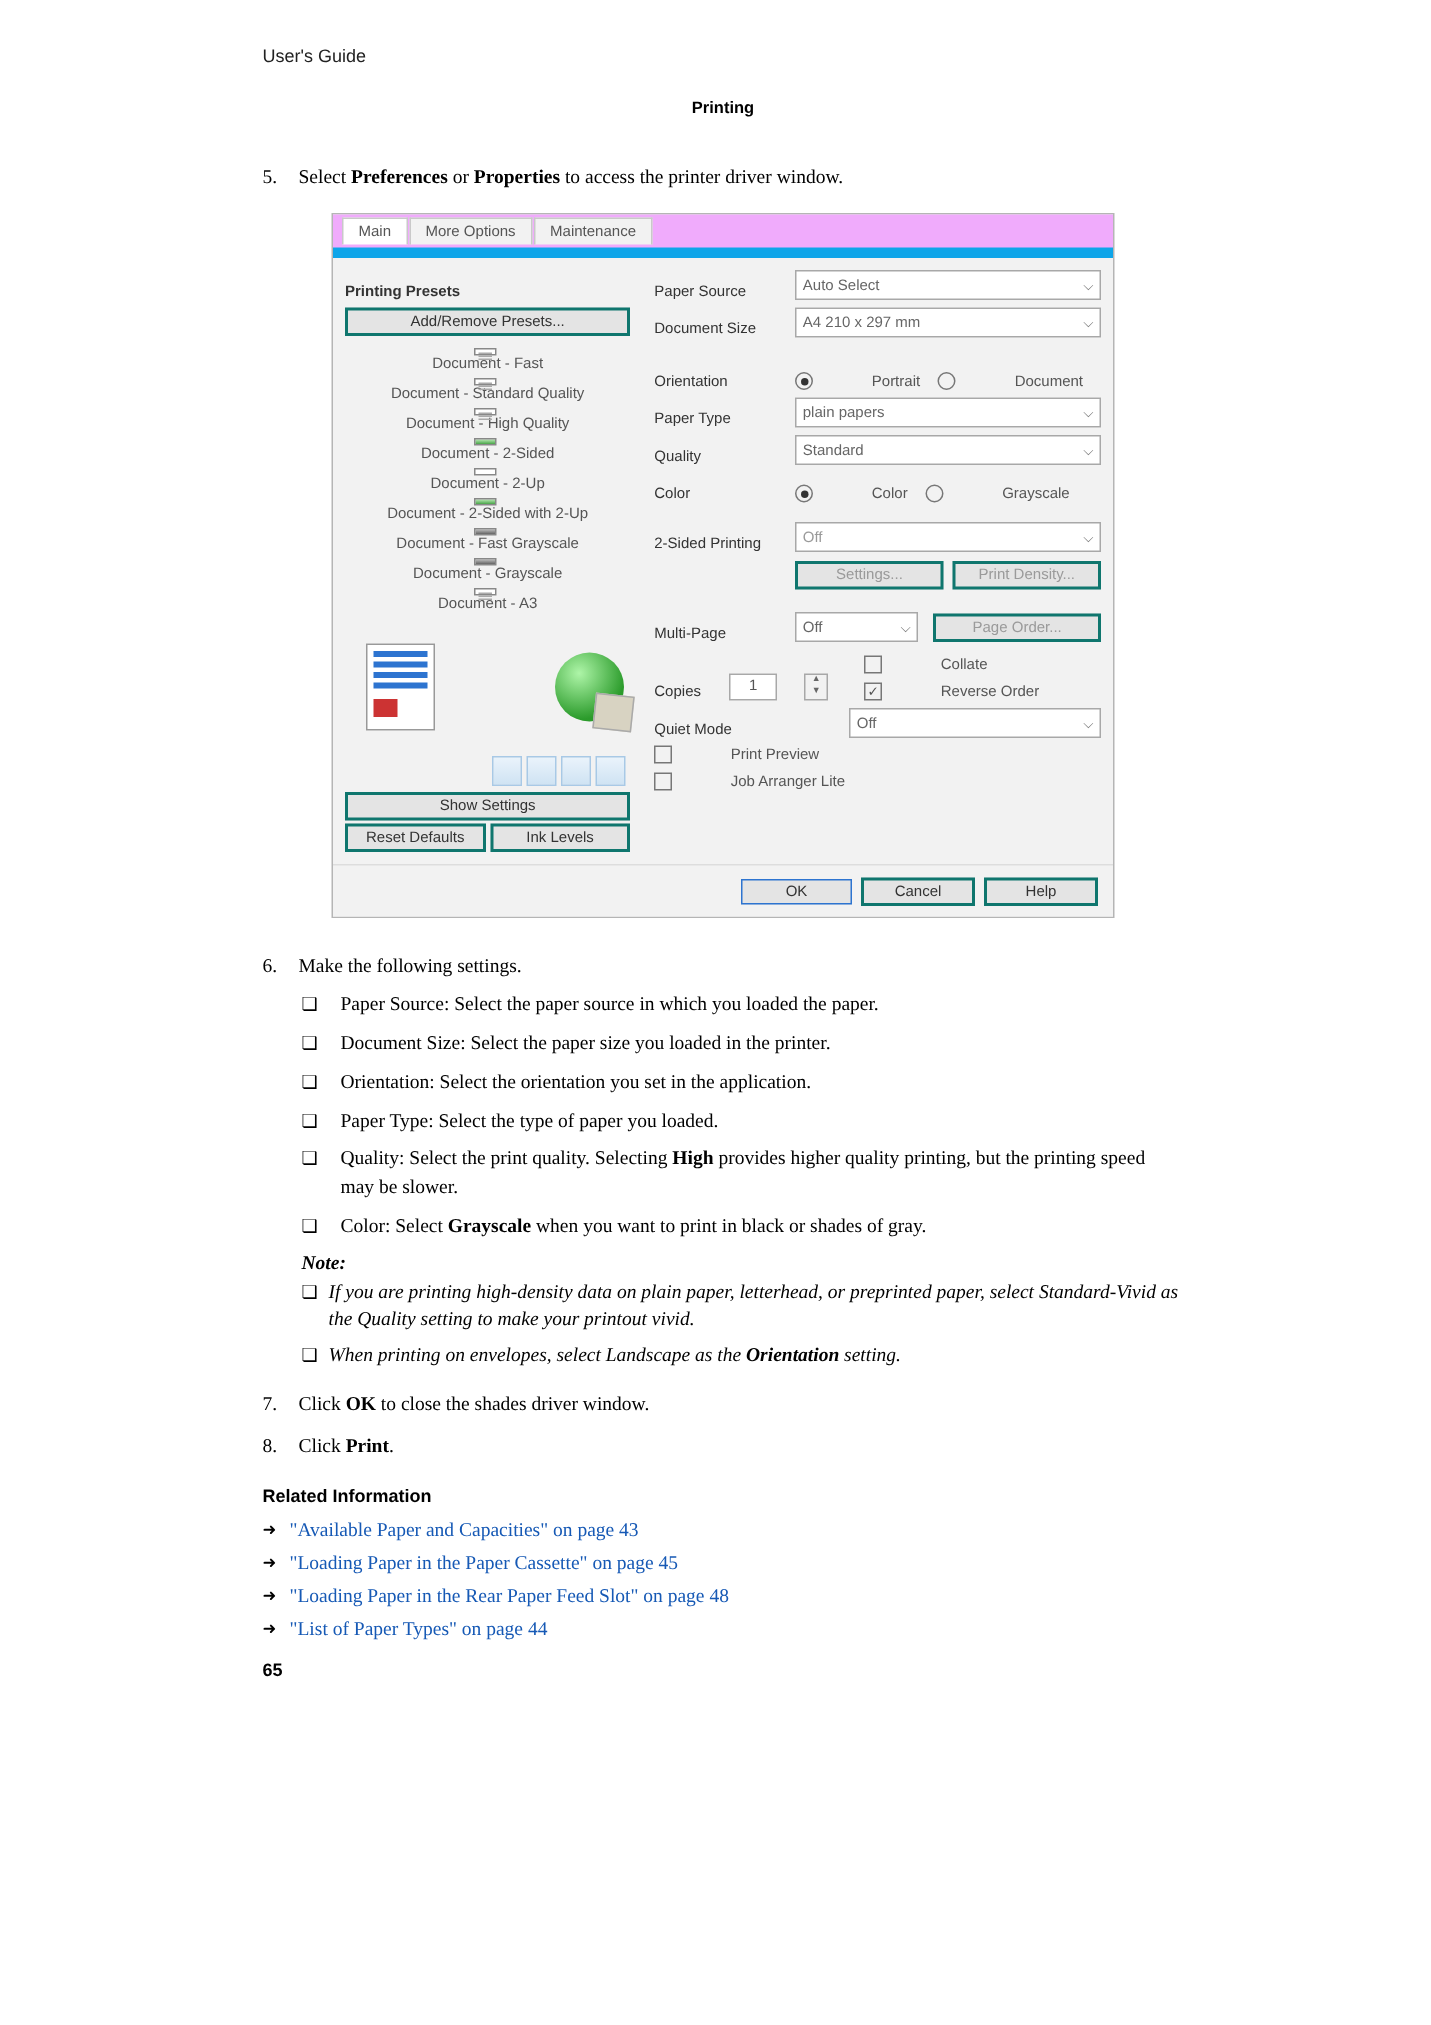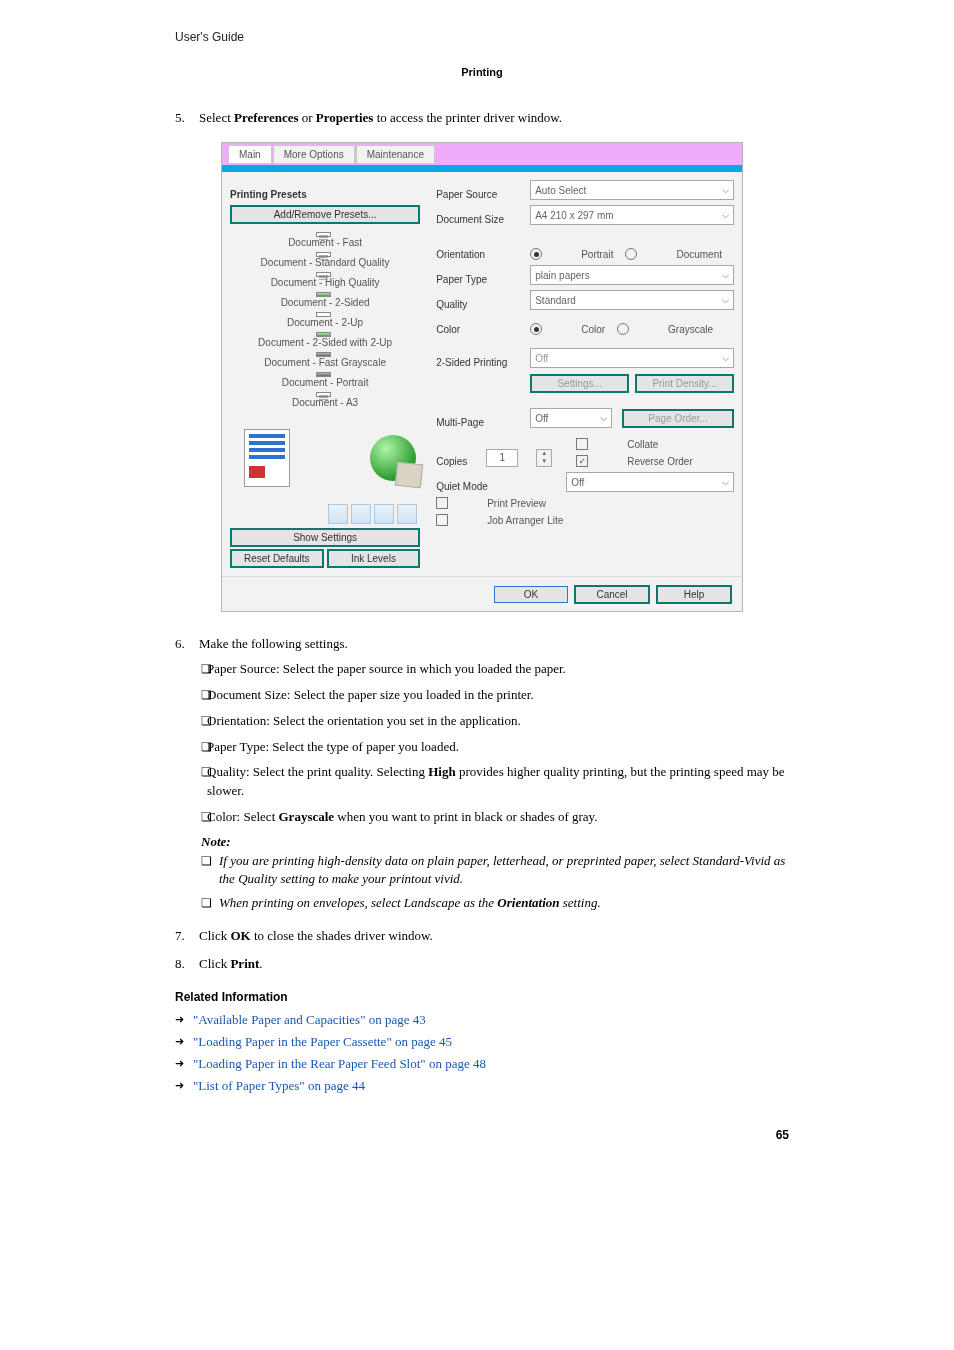--- a/index.html
+++ b/index.html
@@ -45,32 +45,32 @@
   .rad{width:10px;height:10px;border:1px solid #777;border-radius:50%;margin-right:3px;display:inline-flex;align-items:center;justify-content:center;}
   .rad.on:after{content:"";width:5px;height:5px;background:#333;border-radius:50%;}
   .chk{width:10px;height:10px;border:1px solid #777;margin-right:3px;display:inline-flex;align-items:center;justify-content:center;font-size:9px;}
   .spin{width:30px;height:16px;border:1px solid #a8a8a8;background:#fff;text-align:center;line-height:16px;}
   .stepb{width:14px;height:16px;border:1px solid #a8a8a8;background:#f2f2f2;display:flex;flex-direction:column;}
   .stepb div{flex:1;font-size:6px;text-align:center;line-height:7px;color:#666;}
   .dlg-ft{height:34px;display:flex;align-items:center;justify-content:flex-end;gap:6px;padding-right:10px;background:#f2f2f2;border-top:1px solid #ddd;}
   .dlg-ft .btn{width:64px;font-size:10px;}
   .dlg-ft .btn.ok{border:1px solid #2d74d0;}
   ul.bl{list-style:none;padding:0;margin:8px 0 0 26px;}
-  ul.bl>li{position:relative;padding-left:6px;margin-bottom:7px;line-height:1.45;}
+  ul.bl>li{position:relative;padding-left:26px;margin-bottom:7px;line-height:1.45;}
   ul.bl>li:before{content:"❏";position:absolute;left:0;top:1px;font-size:12px;color:#000;}
   .note{font-weight:bold;font-style:italic;margin:6px 0 0 26px;font-family:"Times New Roman",serif;}
   ul.nl{list-style:none;padding:0;margin:2px 0 0 26px;}
   ul.nl>li{position:relative;padding-left:18px;margin-bottom:6px;font-style:italic;line-height:1.4;}
   ul.nl>li:before{content:"❏";position:absolute;left:0;top:1px;font-size:12px;font-style:normal;}
   .rel{font-family:Arial,sans-serif;font-weight:bold;font-size:12px;margin-top:18px;}
   ul.links{list-style:none;padding:0;margin:8px 0 0 0;}
   ul.links>li{position:relative;padding-left:18px;margin-bottom:6px;font-size:13px;}
   ul.links>li:before{content:"➜";position:absolute;left:0;top:1px;color:#000;font-size:11px;}
   ul.links a{color:#1659b5;text-decoration:none;}
-  .pnum{text-align:right;font-family:Arial,sans-serif;font-weight:bold;font-size:12px;margin-top:34px;}
+  .pnum{text-align:left;font-family:Arial,sans-serif;font-weight:bold;font-size:12px;margin-top:12px;}
   .dis{color:#9a9a9a;}
   .opt{display:inline-flex;align-items:center;margin-right:12px;gap:36px;}
 </style>
 </head>
 <body>
 
 <div class="page">
  <div class="hdr">User's Guide</div>
  <div class="sect">Printing</div>
 
@@ -115,21 +115,21 @@
          <div class="pres">
               <span class="pico eco"></span>
               <span>Document - 2-Sided with 2-Up</span>
             </div>
          <div class="pres">
               <span class="pico gray"></span>
               <span>Document - Fast Grayscale</span>
             </div>
          <div class="pres">
               <span class="pico gray"></span>
-              <span>Document - Portrait</span>
+              <span>Document - Grayscale</span>
             </div>
          <div class="pres">
               <span class="pico doc"></span>
               <span>Document - A3</span>
             </div>
        </div>
        <div class="prev-box">
          <div class="sheet"><div class="ln"></div><div class="ln"></div><div class="ln"></div><div class="ln"></div><span class="blk"></span></div>
          <div class="globe"></div>
        </div>

